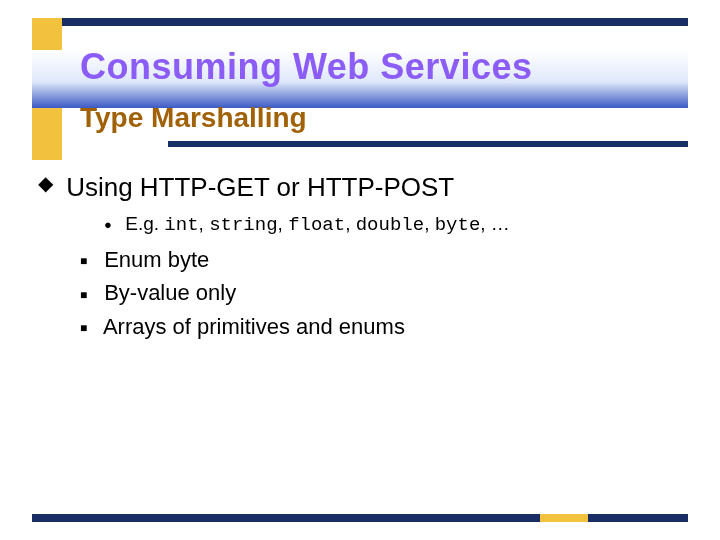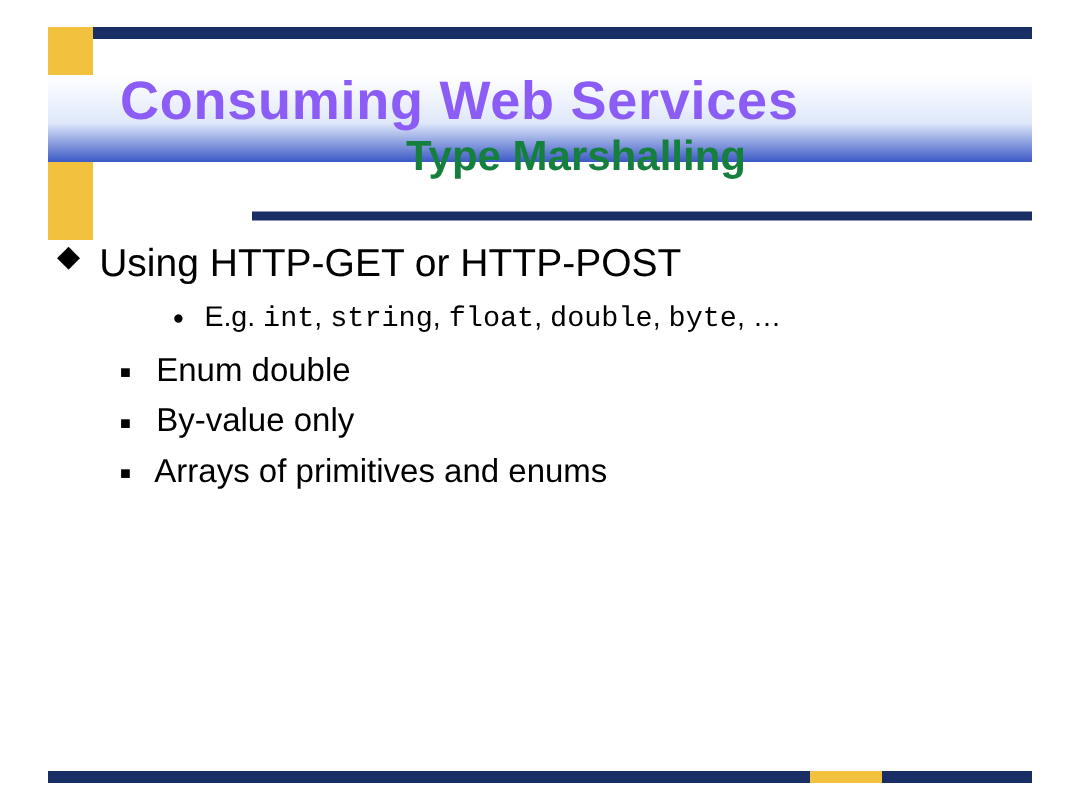--- a/index.html
+++ b/index.html
@@ -65,44 +65,43 @@
     left: 80px;
     right: 32px;
     font-size: 36px;
     font-weight: bold;
     letter-spacing: 0.5px;
     color: #8b5cf6;
     z-index: 2;
   }
   .subtitle {
     position: absolute;
-    top: 88px;
+    top: 102px;
     left: 80px;
     right: 32px;
     font-size: 28px;
     font-weight: bold;
-    text-align: center;
-    color: #15803d;
+    color: #a16207;
     z-index: 2;
   }
 
   
   .sub-rule {
     position: absolute;
     top: 141px;
     left: 168px;
     right: 32px;
     height: 6px;
     background: #1a2e66;
   }
 
   
   .body {
     position: absolute;
-    top: 156px;
+    top: 168px;
     left: 38px;
     right: 40px;
     font-size: 22px;
     line-height: 1.35;
   }
   .lvl0 {
     margin: 2px 0 6px 0;
   }
   .lvl0 .bullet {
     display: inline-block;
@@ -126,21 +125,21 @@
   .lvl1 .bullet {
     display: inline-block;
     width: 18px;
     font-size: 12px;
     vertical-align: middle;
   }
   .lvl1 .txt {
     font-size: 22px;
   }
   .lvl2-wrap {
-    margin-left: 35px;
+    margin-left: 24px;
     margin-top: 4px;
     margin-bottom: 6px;
   }
   .lvl2 {
     font-size: 19px;
   }
   .lvl2 .bullet {
     display: inline-block;
     width: 16px;
     font-size: 13px;
@@ -200,21 +199,21 @@
         <div class="lvl2">
           <span class="bullet">●</span>
           <span class="txt">
             <span>E.g. </span><span class="mono">int</span><span>, </span><span class="mono">string</span><span>, </span><span class="mono">float</span><span>, </span><span class="mono">double</span><span>, </span><span class="mono">byte</span><span>, …</span>
           </span>
         </div>
       </div>
 
       <div class="lvl1">
         <span class="bullet">■</span>
-        <span class="txt">Enum double</span>
+        <span class="txt">Enum byte</span>
       </div>
 
       <div class="lvl1">
         <span class="bullet">■</span>
         <span class="txt">By-value only</span>
       </div>
 
       <div class="lvl1">
         <span class="bullet">■</span>
         <span class="txt">Arrays of primitives and enums</span>

